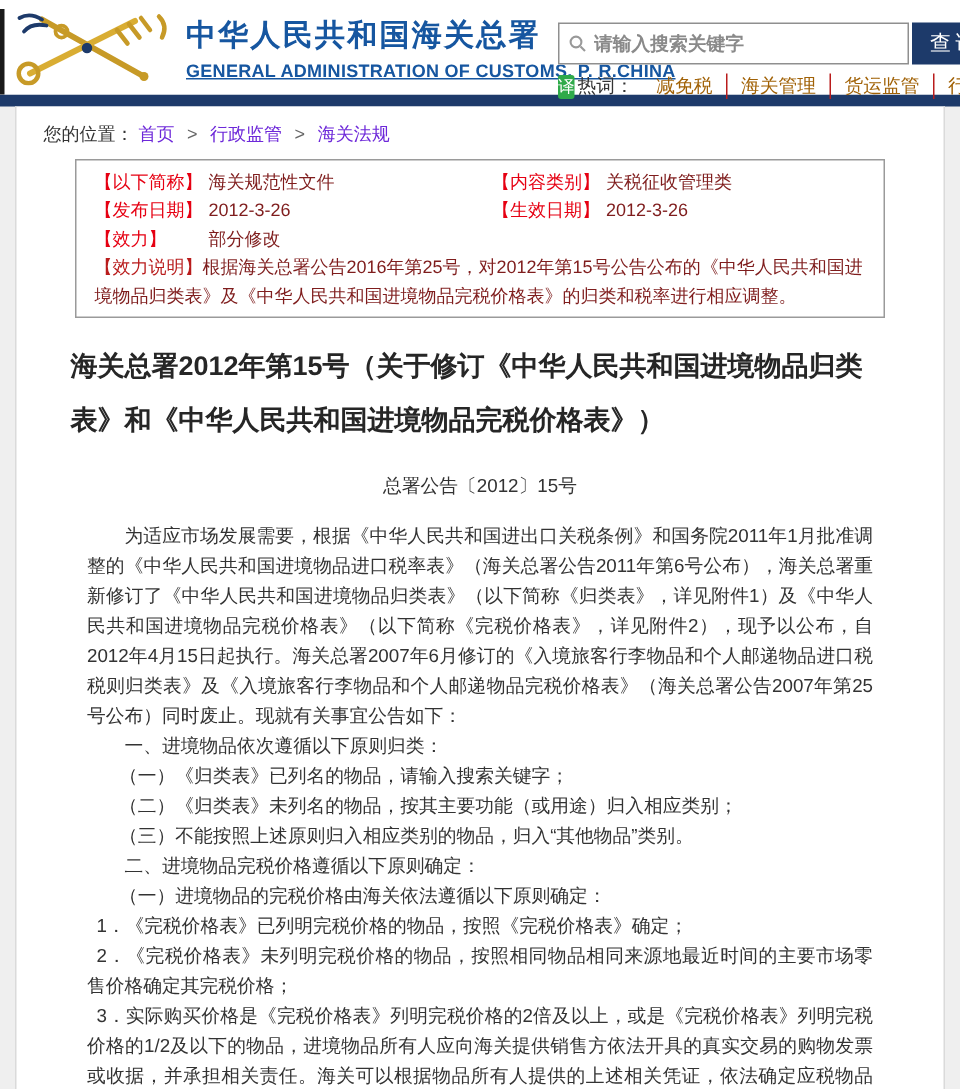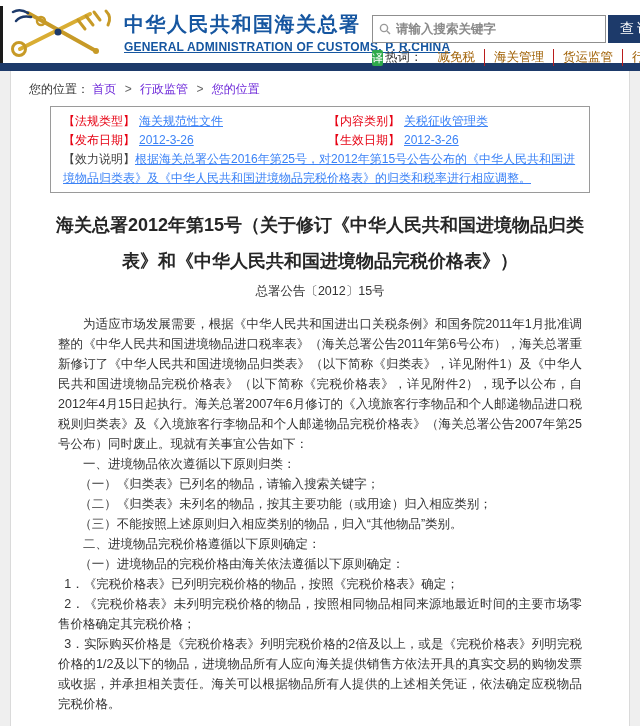--- a/index.html
+++ b/index.html
@@ -37,25 +37,25 @@
   .breadcrumb { padding:10px 0 0 18px; font-size:12px; color:#333; }
   .breadcrumb .crumb { color:#6d28d9; text-decoration:none; cursor:pointer; }
   .breadcrumb .sep { color:#666; margin:0 5px; }
 
   
   .meta-box { margin:8px auto 0; width:540px; border:1px solid #9a9a9a; padding:5px 12px 4px; font-size:12px; line-height:19px; color:#333; }
   .mrow { display:flex; }
   .mcell-l { width:265px; }
   .mcell-r { flex:1; }
   .mlabel { display:inline-block; width:76px; color:#e60012; }
-  .mlabel-inline { color:#404040; }
-  .mval { color:#3b82f6;text-decoration:underline; }
+  .mlabel-inline { color:#b91c1c; }
+  .mval { color:#7f1d1d; }
 
   
-  .art-title { margin:14px 36px 3px; text-align:center; font-size:18px; font-weight:700; color:#262626; line-height:36px; }
+  .art-title { margin:14px 36px 17px; font-size:18px; font-weight:700; color:#262626; line-height:36px; }
   .doc-num { margin-top:3px; text-align:center; font-size:12.5px; color:#333; line-height:18px; }
   .art-body { margin:14px 47px 0; font-size:12.5px; line-height:20px; color:#333; text-align:justify; }
   .art-body p { margin:0; }
   .i2  { text-indent:2em; }
   .i15 { text-indent:1.7em; }
   .i05 { text-indent:0.5em; }
 </style>
 </head>
 <body>
 
@@ -109,31 +109,34 @@
   <div class="navy-bar"></div>
 
   <div class="panel">
 
     <div class="breadcrumb">
       <span>您的位置：</span>
       <a class="crumb">首页</a>
       <span class="sep">&gt;</span>
       <a class="crumb">行政监管</a>
       <span class="sep">&gt;</span>
-      <a class="crumb">您的位置</a>
+      <a class="crumb">海关法规</a>
     </div>
 
     <div class="meta-box">
       <div class="mrow">
-        <div class="mcell-l"><span class="mlabel">【法规类型】</span><span class="mval">海关规范性文件</span></div>
+        <div class="mcell-l"><span class="mlabel">【以下简称】</span><span class="mval">海关规范性文件</span></div>
         <div class="mcell-r"><span class="mlabel">【内容类别】</span><span class="mval">关税征收管理类</span></div>
       </div>
       <div class="mrow">
         <div class="mcell-l"><span class="mlabel">【发布日期】</span><span class="mval">2012-3-26</span></div>
         <div class="mcell-r"><span class="mlabel">【生效日期】</span><span class="mval">2012-3-26</span></div>
+      </div>
+      <div>
+        <span class="mlabel">【效力】</span><span class="mval">部分修改</span>
       </div>
       <div>
         <span class="mlabel-inline">【效力说明】</span><span class="mval">根据海关总署公告2016年第25号，对2012年第15号公告公布的《中华人民共和国进境物品归类表》及《中华人民共和国进境物品完税价格表》的归类和税率进行相应调整。</span>
       </div>
     </div>
 
     <h1 class="art-title">海关总署2012年第15号（关于修订《中华人民共和国进境物品归类表》和《中华人民共和国进境物品完税价格表》）</h1>
     <div class="doc-num">总署公告〔2012〕15号</div>
 
     <div class="art-body">

